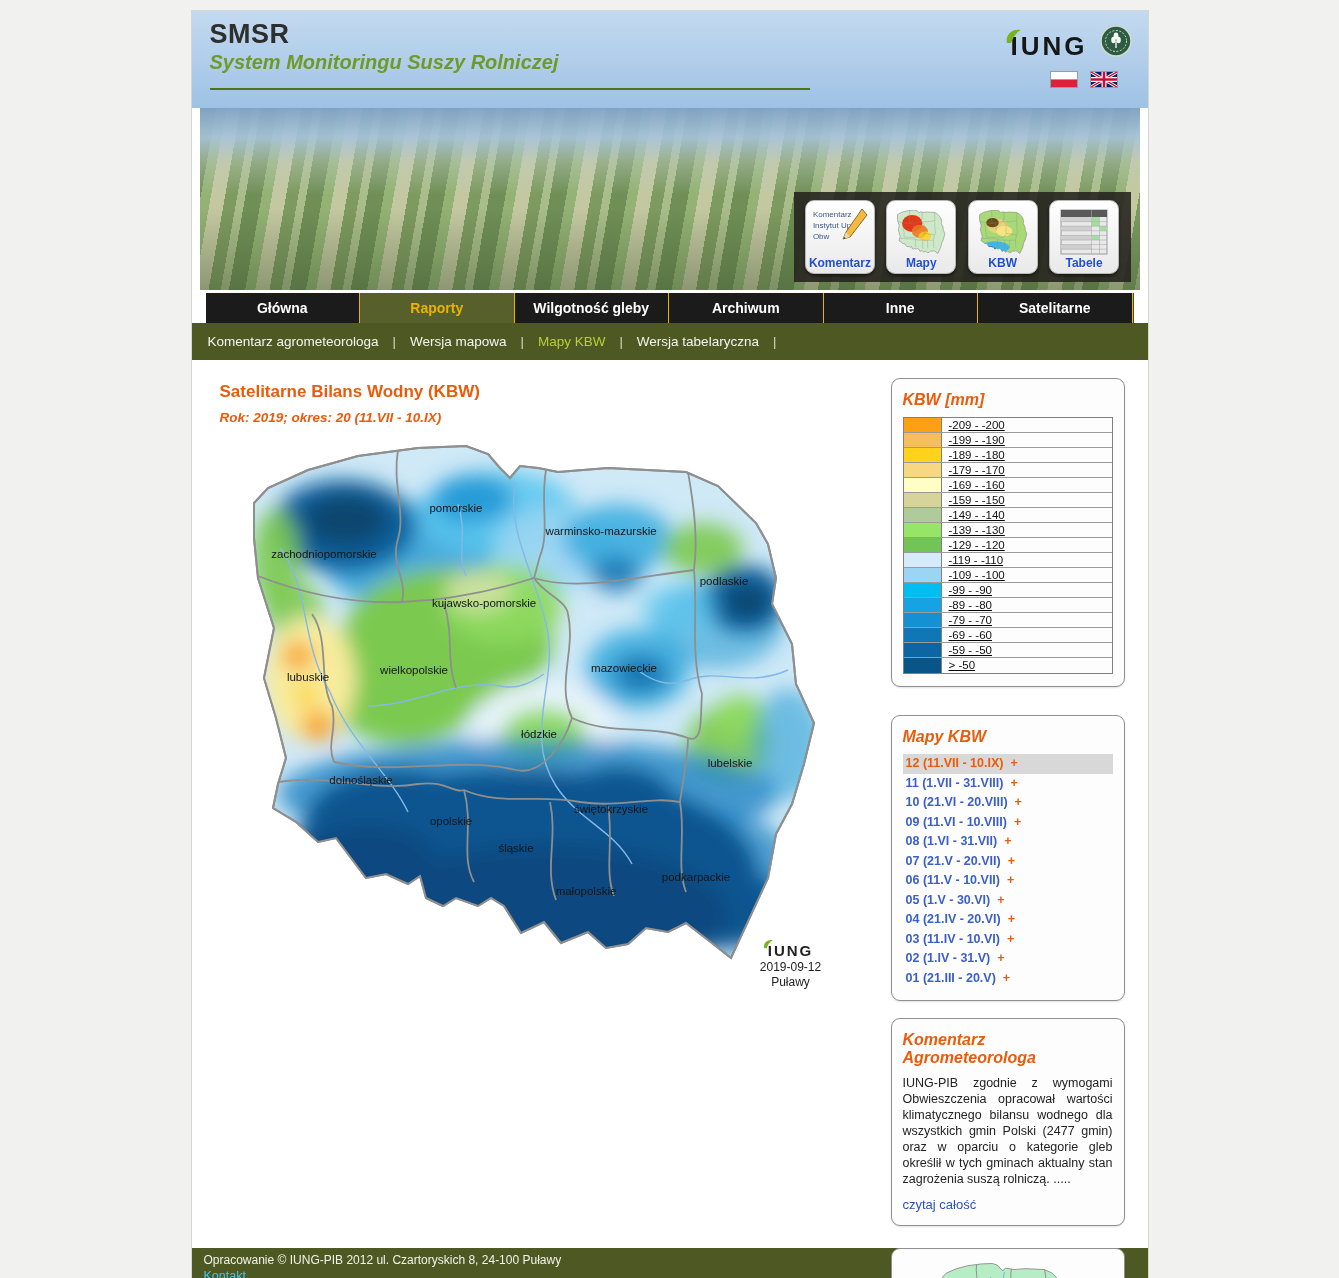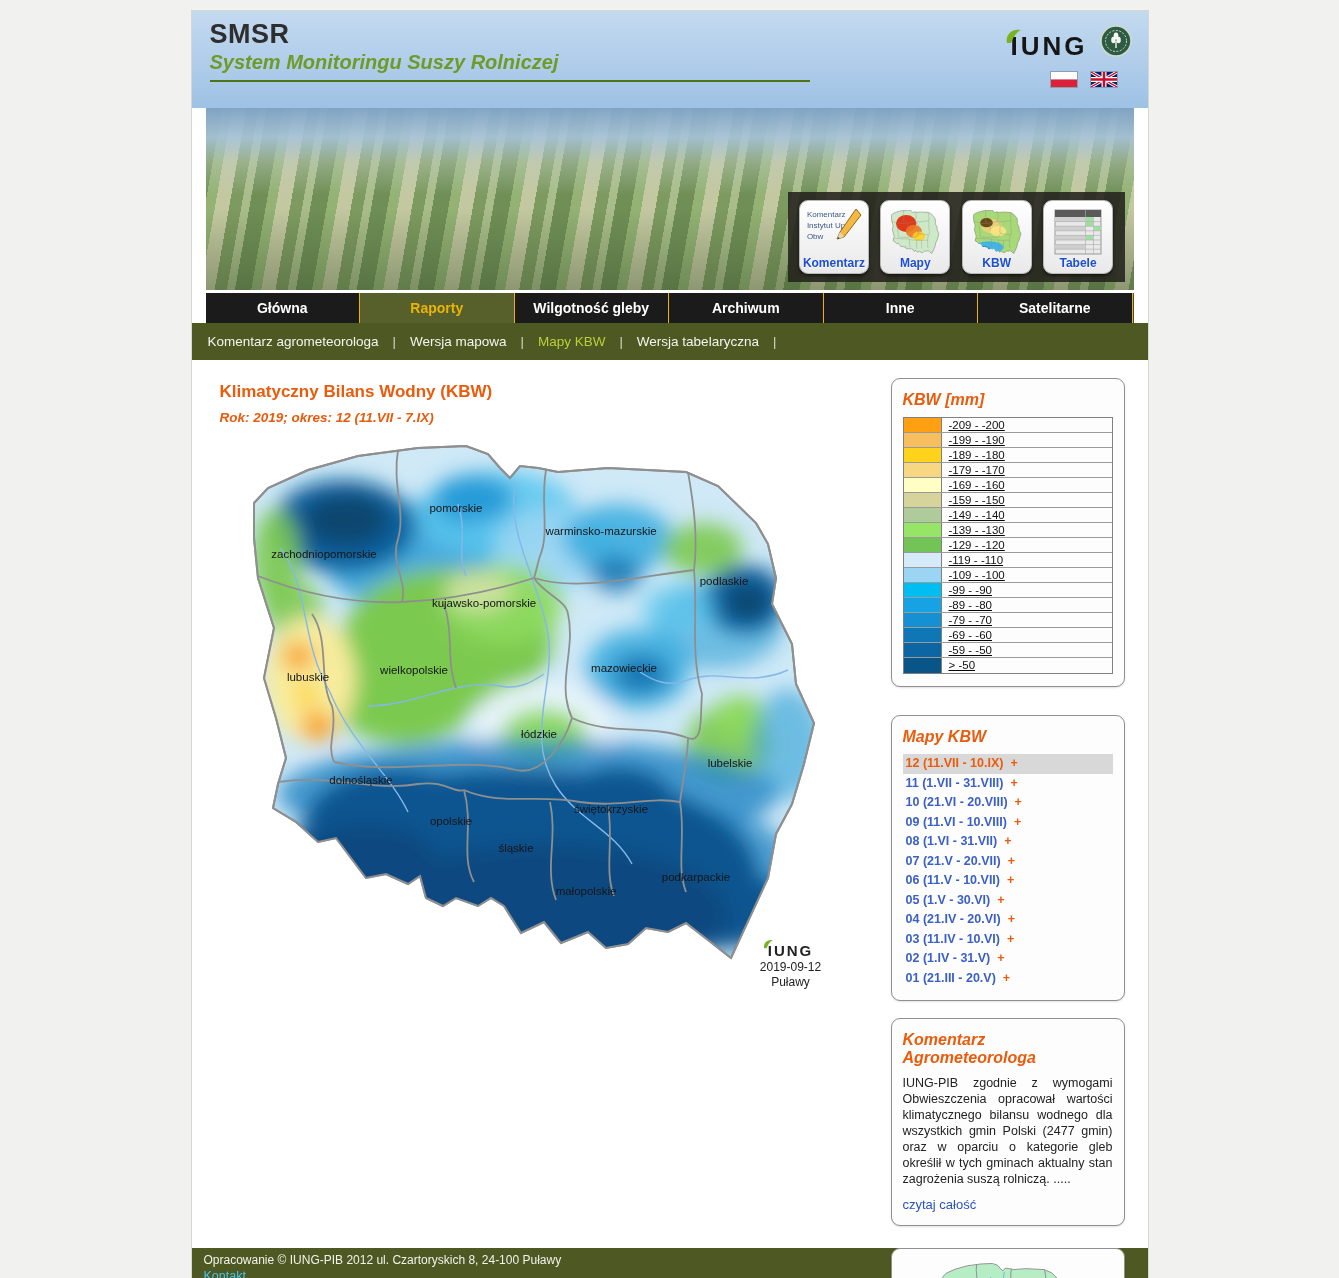--- a/index.html
+++ b/index.html
@@ -2,30 +2,30 @@
 <html lang="pl"><head>
 <meta charset="utf-8">
 <style>
   * { margin:0; padding:0; box-sizing:border-box; }
   html,body { width:100%; min-height:1278px; background:#f1f1ef; font-family:"Liberation Sans", sans-serif; }
   .page { width:958px; margin:10px auto 0; background:#fff; border:1px solid #d6d6d2; position:relative; }
 
   
   .hdr { height:97px; background:linear-gradient(180deg,#c3daf0 0%,#aecbe9 60%,#9dc2e4 100%); position:relative; padding:8px 14px 0 18px; }
   .hdr-title { font-size:27px; font-weight:bold; color:#2e2e2e; letter-spacing:.5px; }
-  .hdr-sub { display:inline-block; font-size:20px; font-weight:bold; font-style:italic; color:#6e9b28; width:600px; border-bottom:2px solid #4e7416; padding-bottom:6px; margin-top:1px; }
+  .hdr-sub { display:inline-block; font-size:20px; font-weight:bold; font-style:italic; color:#6e9b28; width:600px; border-bottom:2px solid #4e7416; padding-bottom:14px; margin-top:1px; }
   .hdr-right { position:absolute; right:14px; top:8px; width:160px; }
   .iung-logo { position:absolute; right:46px; top:12px; font-size:26px; font-weight:bold; color:#161616; letter-spacing:3px; }
   .iung-leaf { position:absolute; left:-6px; top:-11px; }
   .emblem { position:absolute; right:2px; top:6px; }
   .flags { position:absolute; right:16px; top:52px; display:flex; gap:12px; }
   .flag { width:28px; height:17px; border:1px solid #8aa0b8; cursor:pointer; }
 
   
-  .hero { margin:0 14px; height:182px; position:relative; overflow:hidden;
+  .hero { margin:0 8px; height:182px; position:relative; overflow:hidden;
     background:
       linear-gradient(180deg, rgba(128,164,200,.95) 0%, rgba(168,196,220,.9) 16%, rgba(190,204,190,.45) 30%, rgba(0,0,0,0) 48%),
       linear-gradient(180deg, rgba(0,0,0,0) 55%, rgba(52,72,38,.38) 100%),
       repeating-linear-gradient(100deg, #6f8f56 0 16px, #93b274 16px 26px, #c3c8a0 26px 40px, #7d9a60 40px 52px, #a9bd8a 52px 60px),
       #8aa86a; }
   .hero-panel { position:absolute; right:9px; bottom:8px; width:337px; height:90px; background:rgba(36,34,30,.88); display:flex; align-items:center; justify-content:space-evenly; }
   .hbtn { width:70px; height:74px; background:linear-gradient(180deg,#ffffff,#e9e9e9); border:1px solid #b8b8b8; border-radius:9px; box-shadow:0 2px 3px rgba(0,0,0,.5); cursor:pointer; display:flex; flex-direction:column; align-items:center; justify-content:flex-end; padding-bottom:3px; position:relative; }
   .hbtn-label { font-size:12px; font-weight:bold; color:#1d4fd0; text-shadow:0 1px 1px rgba(255,255,255,.9); }
   .thumb { width:52px; height:48px; display:flex; align-items:center; justify-content:center; }
   .kom-lines { position:absolute; top:8px; left:7px; text-align:left; }
@@ -264,22 +264,22 @@
     <span class="item">Wersja mapowa</span>
     <span class="sep">|</span>
     <span class="item active">Mapy KBW</span>
     <span class="sep">|</span>
     <span class="item">Wersja tabelaryczna</span>
     <span class="sep">|</span>
   </div>
 
   <div class="content">
 
-    <div class="page-title">Klimatyczny Bilans Wodny (KBW)</div>
-    <div class="page-subtitle">Rok: 2019; okres: 12 (11.VII - 7.IX)</div>
+    <div class="page-title">Satelitarne Bilans Wodny (KBW)</div>
+    <div class="page-subtitle">Rok: 2019; okres: 20 (11.VII - 10.IX)</div>
 
     <div class="map-wrap">
       <svg width="568" height="556" viewBox="0 0 568 556">
         <defs>
           <clipPath id="clip-pl">
               <use href="#pl"></use>
             </clipPath>
           <filter id="soft" x="-20%" y="-20%" width="140%" height="140%">
               <feGaussianBlur stdDeviation="10"></feGaussianBlur>
             </filter>

